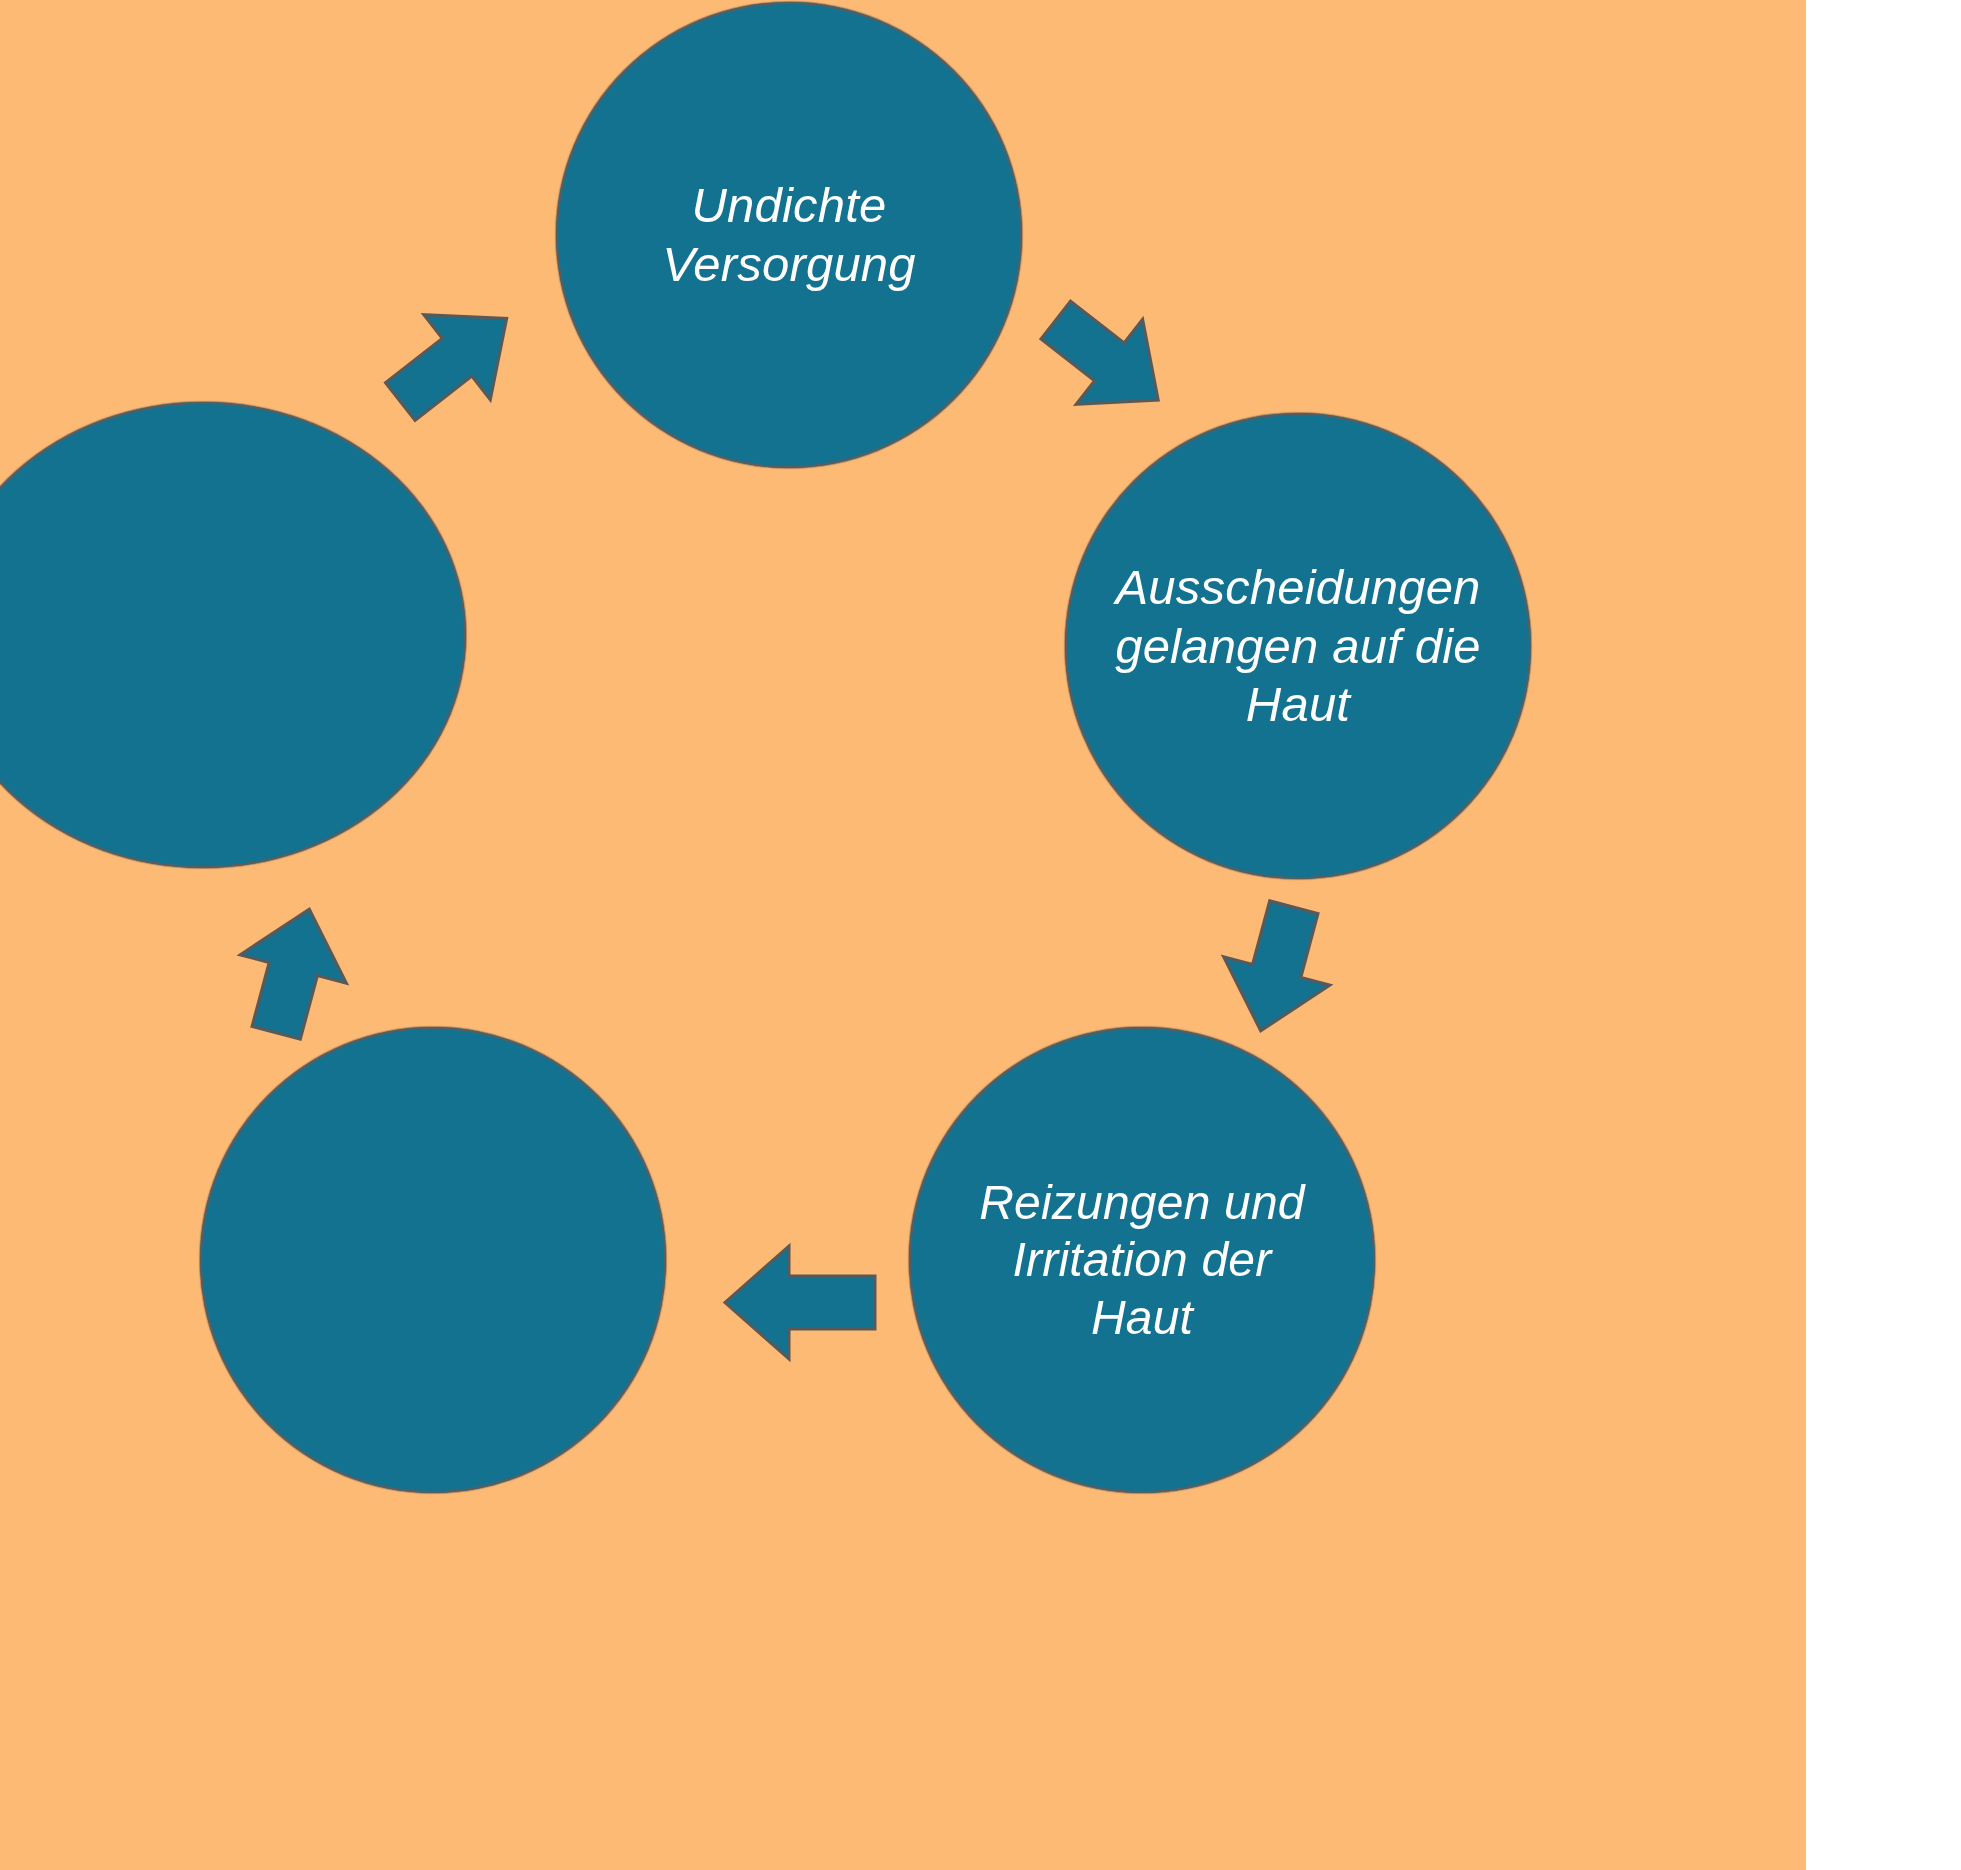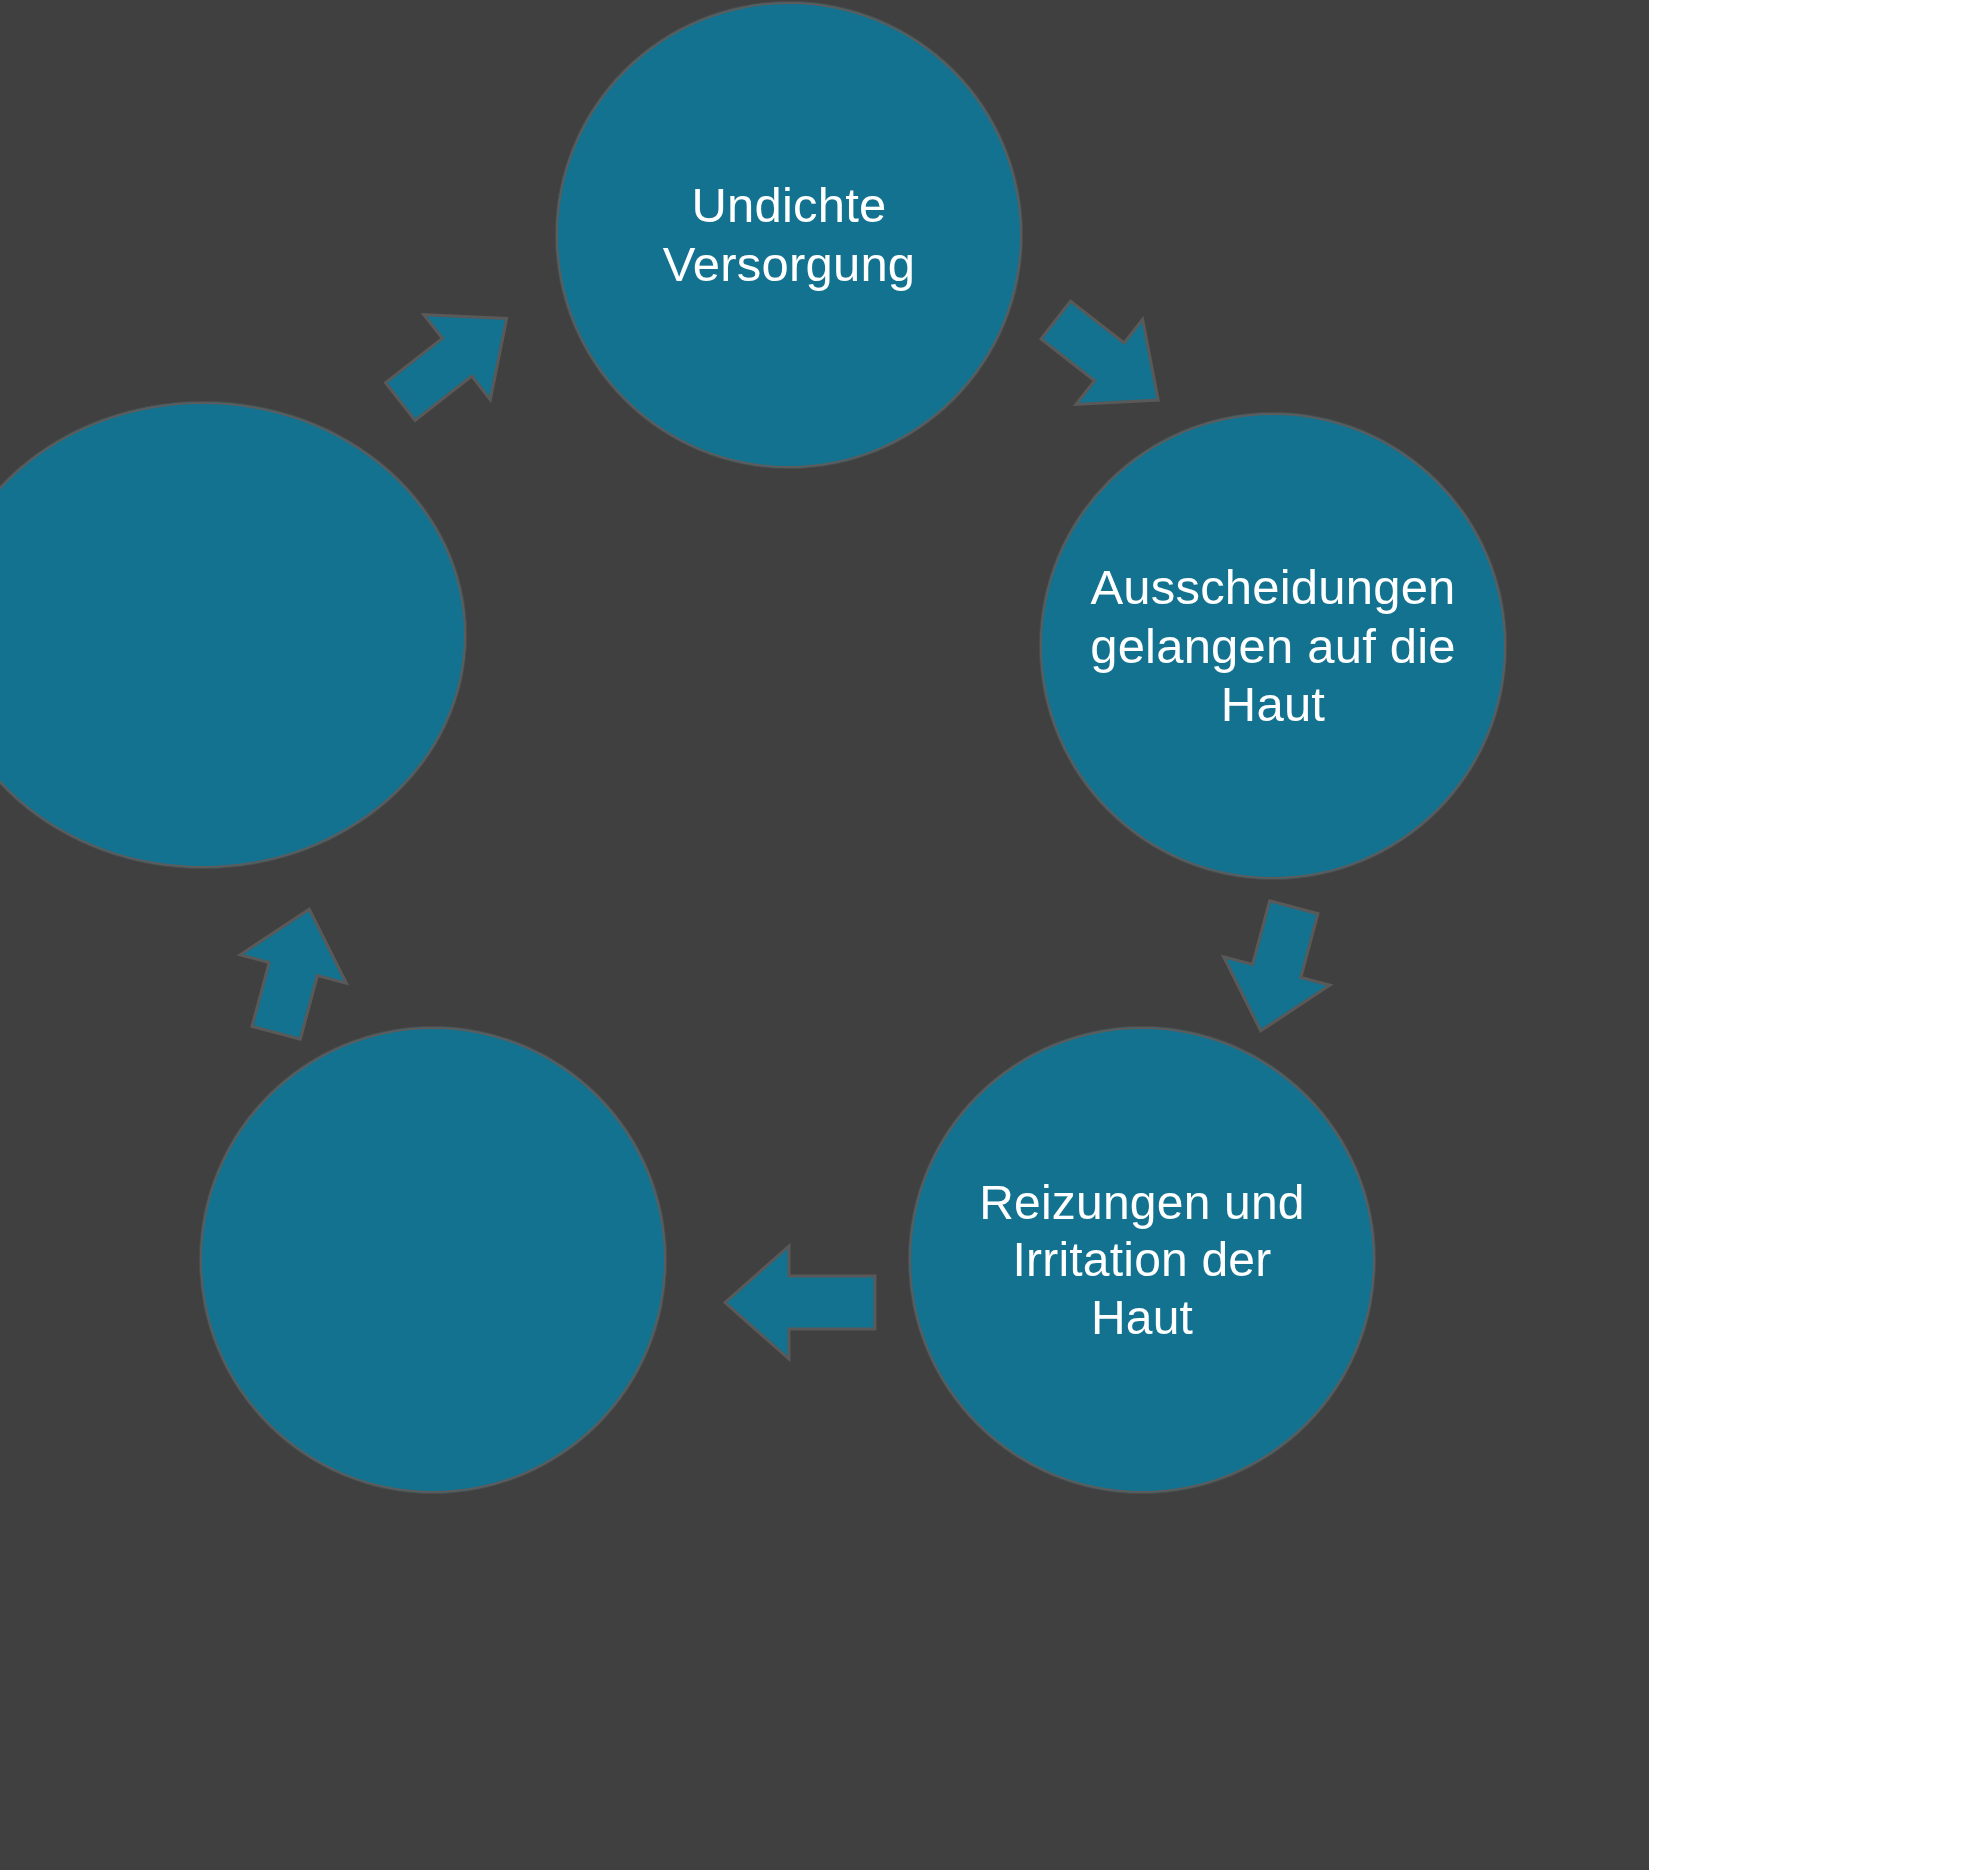--- a/index.html
+++ b/index.html
@@ -5,24 +5,25 @@
   html, body {
     margin: 0;
     padding: 0;
     background: #ffffff;
   }
   body {
     font-family: "Liberation Sans", sans-serif;
   }
   #diagram-canvas {
     position: relative;
-    width: 1649px;
+    width: 1806px;
     height: 1870px;
-    background: #404040;
+    background: #fdba74;
     overflow: hidden;
+    font-style: italic;
   }
   .cycle-node {
     position: absolute;
     border-radius: 50%;
     background: #12728f;
     box-shadow: 0 0 0 2px #5c5c5c inset, 0 0 1px 1px rgba(89,89,89,0.55);
     display: flex;
     align-items: center;
     justify-content: center;
     box-sizing: border-box;
@@ -38,21 +39,21 @@
     user-select: none;
   }
   
   #node-top {
     left: 556px; top: 2px;
     width: 466px; height: 466px;
   }
   #node-top .node-label { font-size: 49px; }
 
   #node-right {
-    left: 1040px; top: 413px;
+    left: 1065px; top: 413px;
     width: 466px; height: 466px;
   }
   #node-right .node-label { font-size: 49px; }
 
   #node-bottom-right {
     left: 909px; top: 1027px;
     width: 466px; height: 466px;
   }
   #node-bottom-right .node-label { font-size: 48px; }
 

